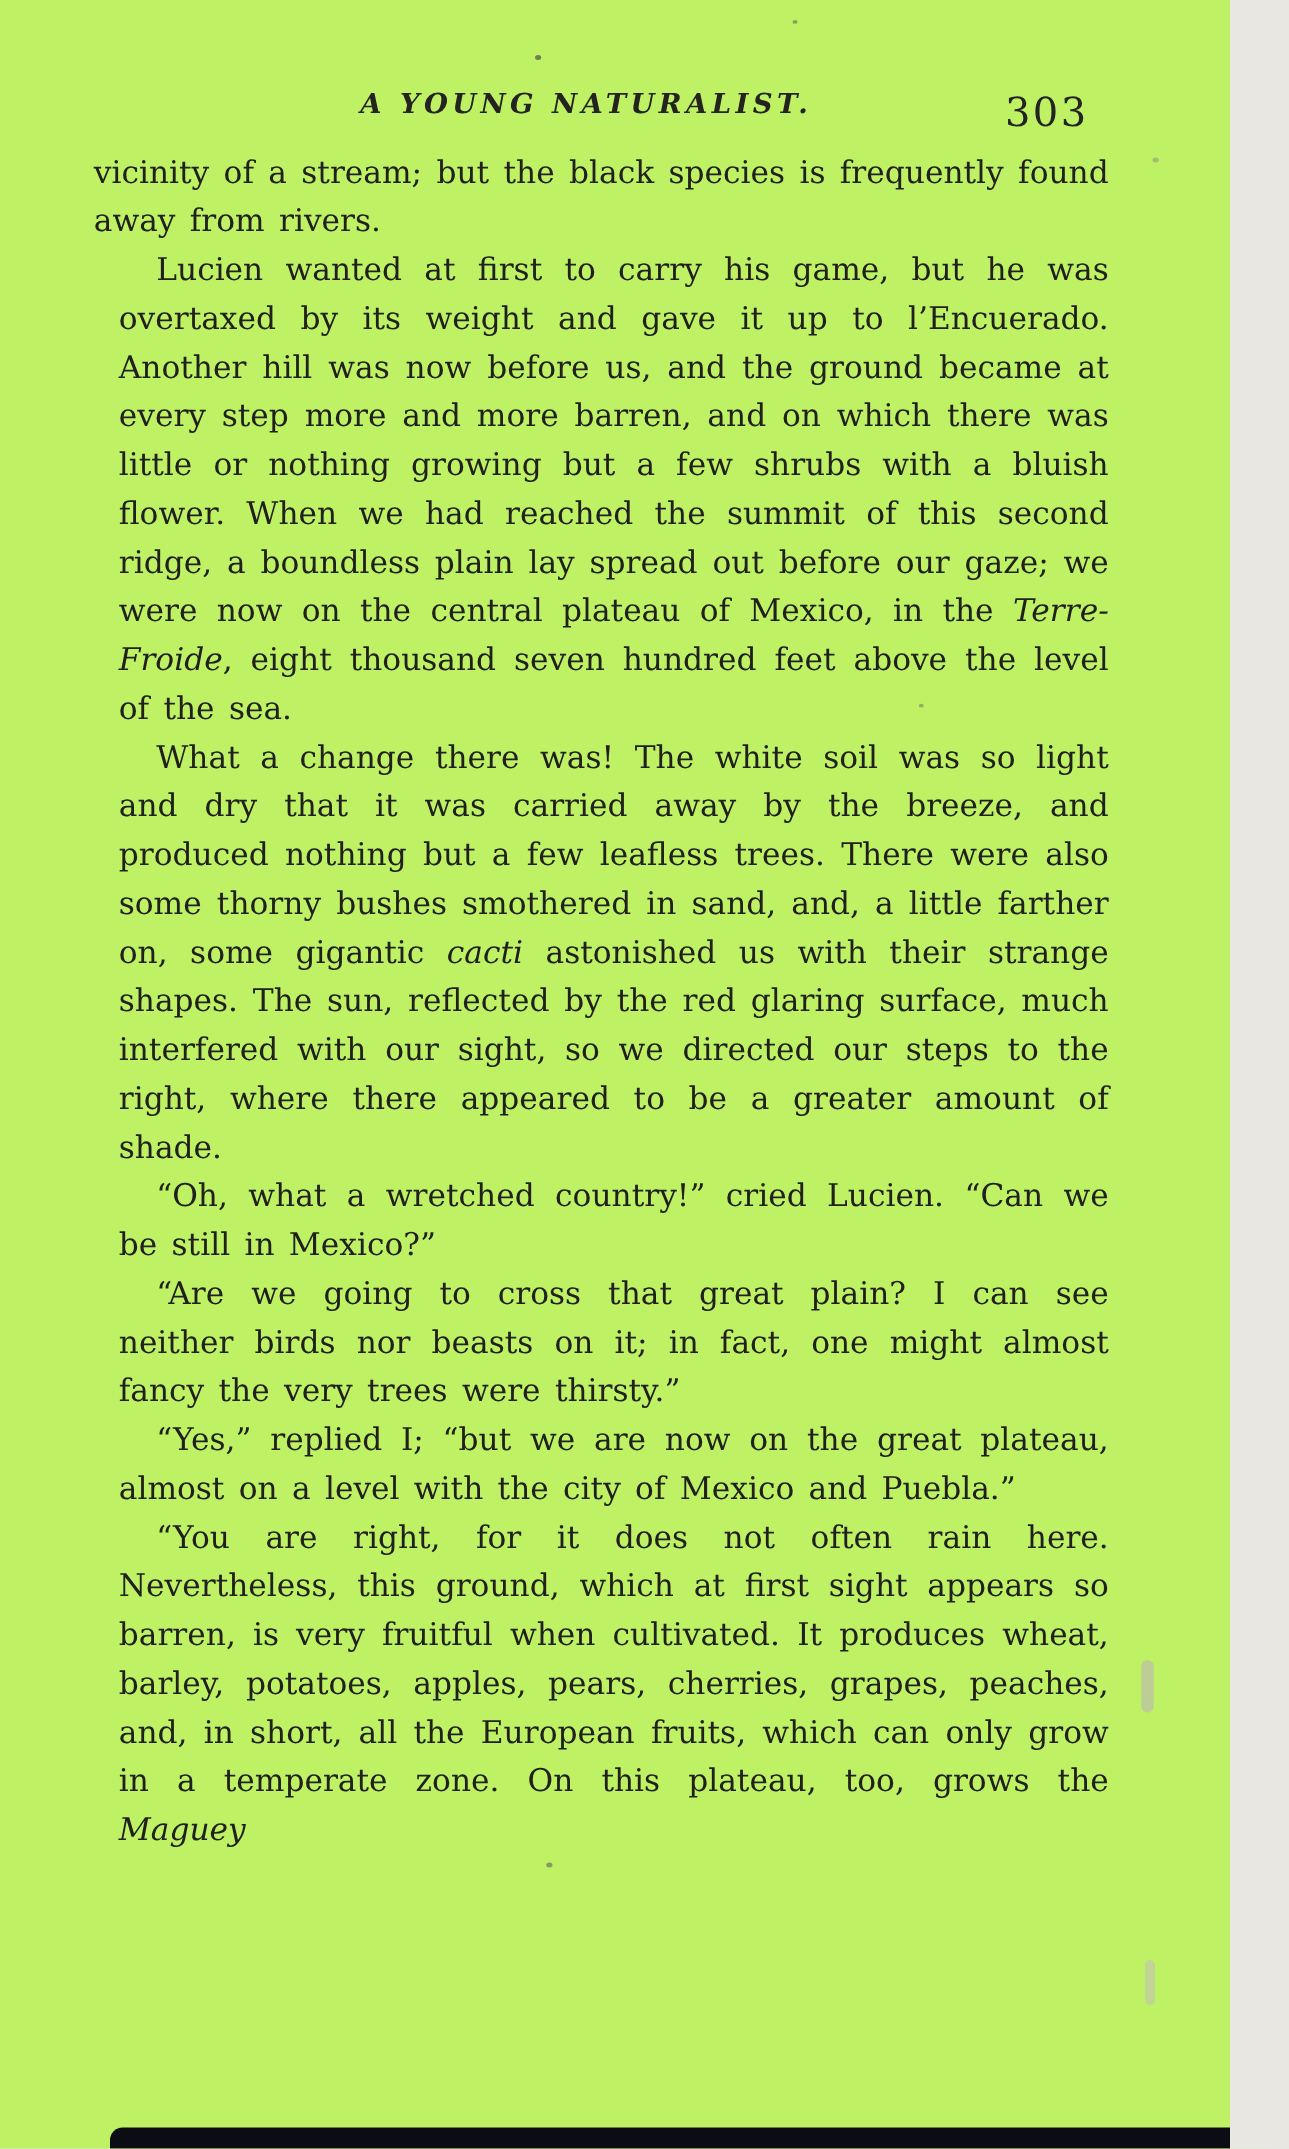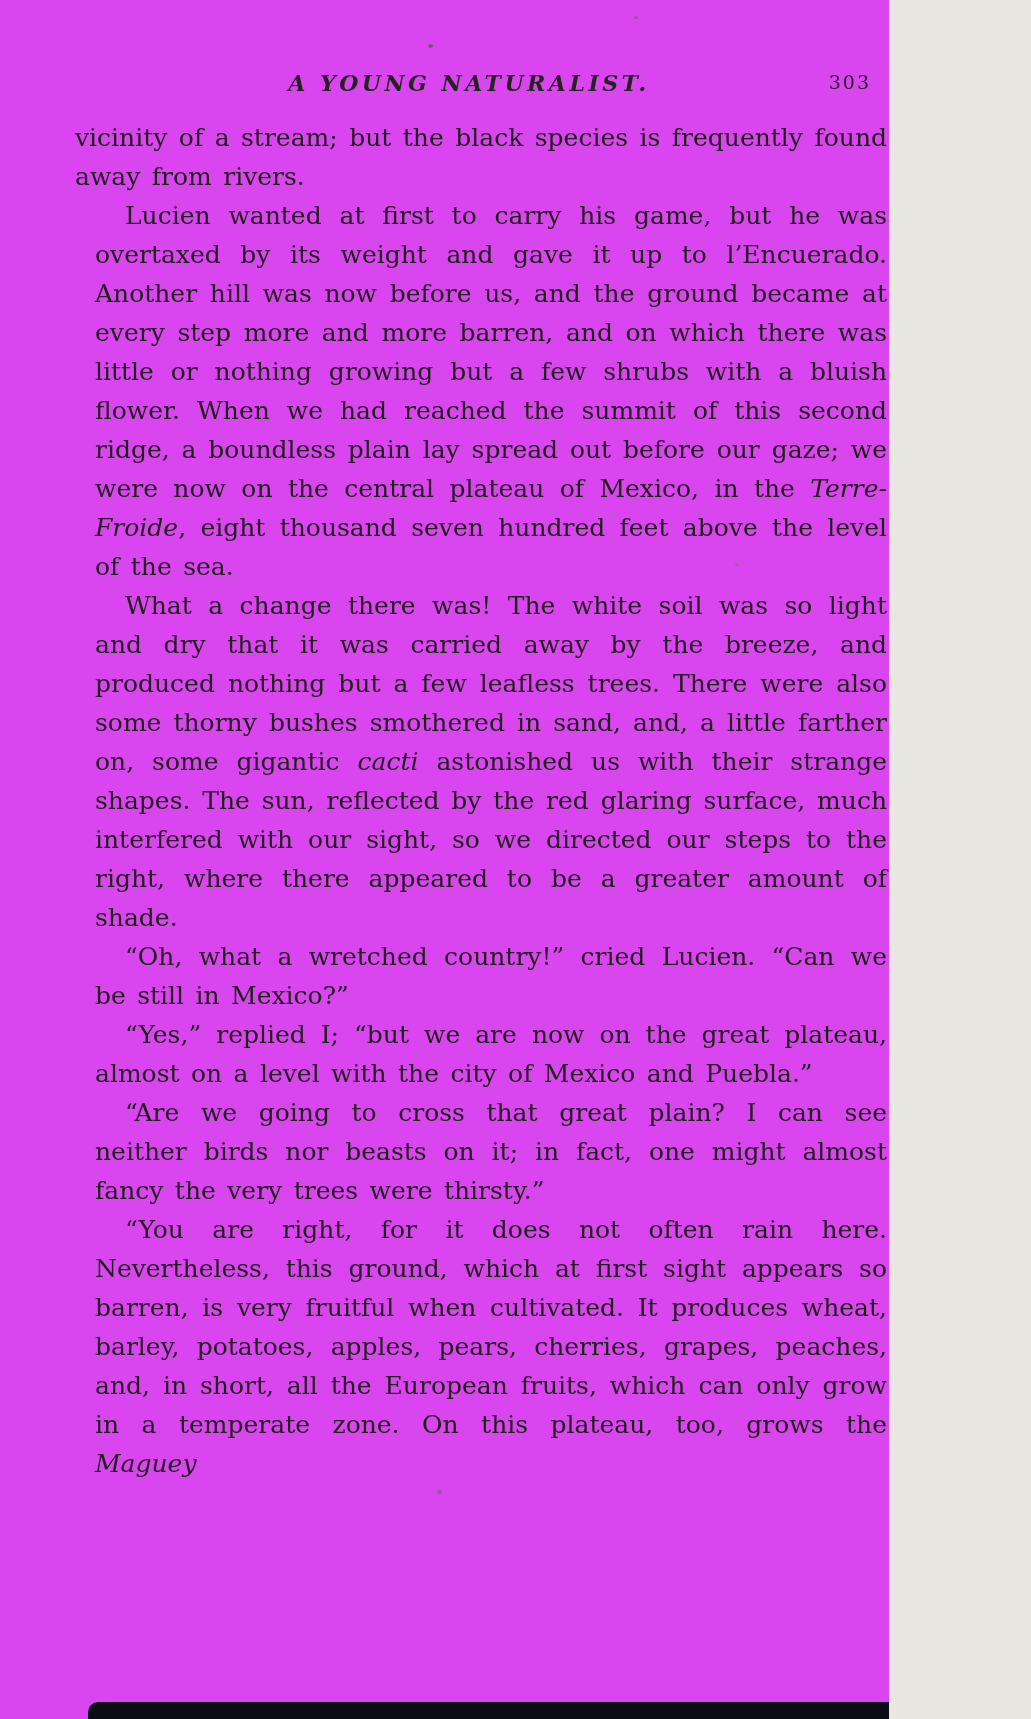--- a/index.html
+++ b/index.html
@@ -2,23 +2,23 @@
 <html><head>
 <meta charset="utf-8">
 <style>
   html, body {
     margin: 0;
     padding: 0;
     background: #e9e7e2;
   }
   .page {
     position: relative;
-    width: 889px;
+    width: 984px;
     height: 1719px;
-    background: #d946ef;
+    background: #bef264;
     overflow: hidden;
     color: #201f1c;
     font-family: "DejaVu Serif", "Liberation Serif", serif;
   }
   .page-header {
     position: absolute;
     top: 70px;
     left: 63px;
     width: 812px;
     height: 32px;
@@ -29,21 +29,21 @@
     font-style: italic;
     font-weight: bold;
     font-size: 22px;
     letter-spacing: 3.5px;
     color: #242320;
   }
   .page-number {
     position: absolute;
     right: 4px;
     top: 1px;
-    font-size: 19px;
+    font-size: 32px;
     letter-spacing: 2px;
     color: #242320;
   }
   .text-block {
     position: absolute;
     top: 118px;
     left: 75px;
     width: 812px;
     font-size: 25px;
     line-height: 39px;
@@ -101,20 +101,20 @@
   <header class="page-header">
     <span class="running-title">A YOUNG NATURALIST.</span>
     <span class="page-number">303</span>
   </header>
 
   <main class="text-block" id="page-text">
       <p class=""><span>vicinity of a stream; but the black species is frequently found away from rivers.</span></p>
       <p class="indent"><span>Lucien wanted at first to carry his game, but he was overtaxed by its weight and gave it up to l’Encuerado. Another hill was now before us, and the ground became at every step more and more barren, and on which there was little or nothing growing but a few shrubs with a bluish flower. When we had reached the summit of this second ridge, a boundless plain lay spread out before our gaze; we were now on the central plateau of Mexico, in the </span><span class="italic">Terre-Froide</span><span>, eight thousand seven hundred feet above the level of the sea.</span></p>
       <p class="indent"><span>What a change there was!  The white soil was so light and dry that it was carried away by the breeze, and produced nothing but a few leafless trees.  There were also some thorny bushes smothered in sand, and, a little farther on, some gigantic </span><span class="italic">cacti</span><span> astonished us with their strange shapes.  The sun, reflected by the red glaring surface, much interfered with our sight, so we directed our steps to the right, where there appeared to be a greater amount of shade.</span></p>
       <p class="indent"><span>“Oh, what a wretched country!” cried Lucien.  “Can we be still in Mexico?”</span></p>
+      <p class="indent"><span>“Are we going to cross that great plain?  I can see neither birds nor beasts on it; in fact, one might almost fancy the very trees were thirsty.”</span></p>
       <p class="indent"><span>“Yes,” replied I; “but we are now on the great plateau, almost on a level with the city of Mexico and Puebla.”</span></p>
-      <p class="indent"><span>“Are we going to cross that great plain?  I can see neither birds nor beasts on it; in fact, one might almost fancy the very trees were thirsty.”</span></p>
       <p class="indent"><span>“You are right, for it does not often rain here.  Nevertheless, this ground, which at first sight appears so barren, is very fruitful when cultivated.  It produces wheat, barley, potatoes, apples, pears, cherries, grapes, peaches, and, in short, all the European fruits, which can only grow in a temperate zone.  On this plateau, too, grows the </span><span class="italic">Maguey</span></p>
     </main>
 
   <div class="bottom-bar"></div>
 
 </div>
 
 </body></html>

